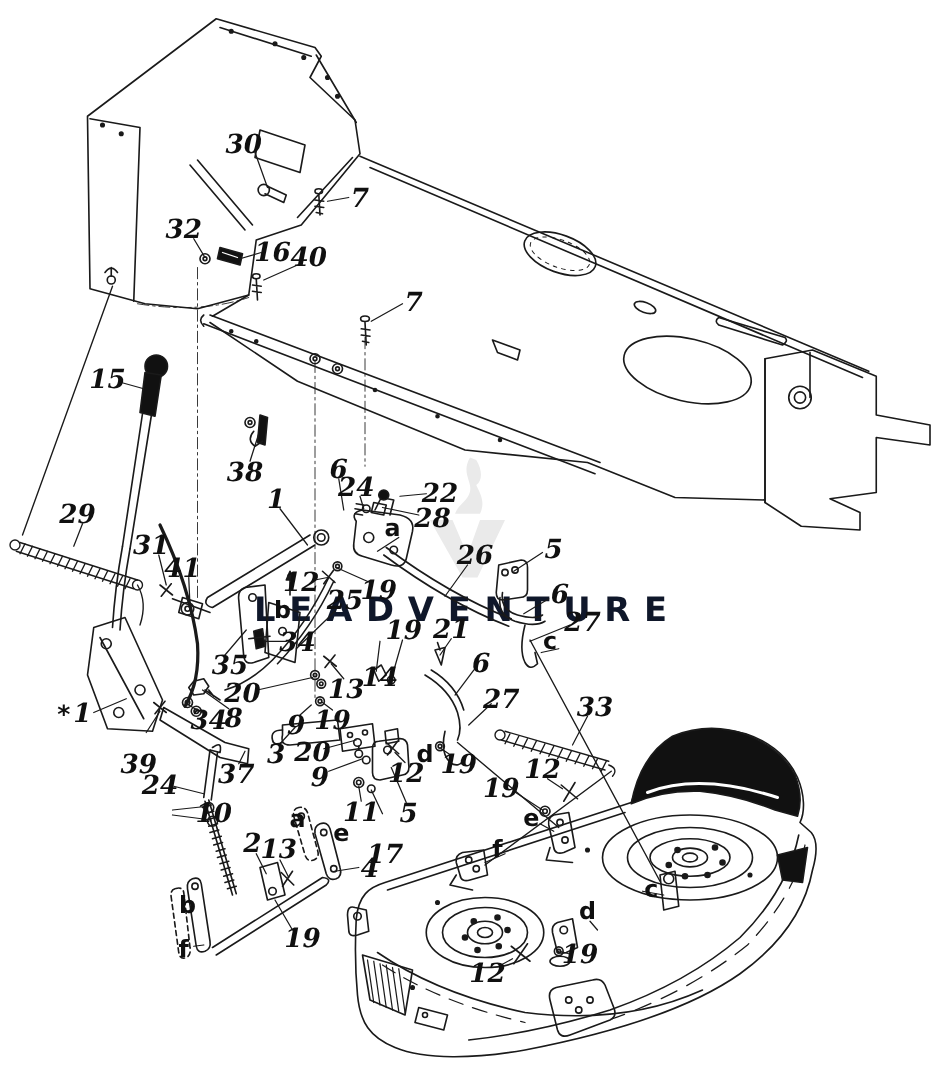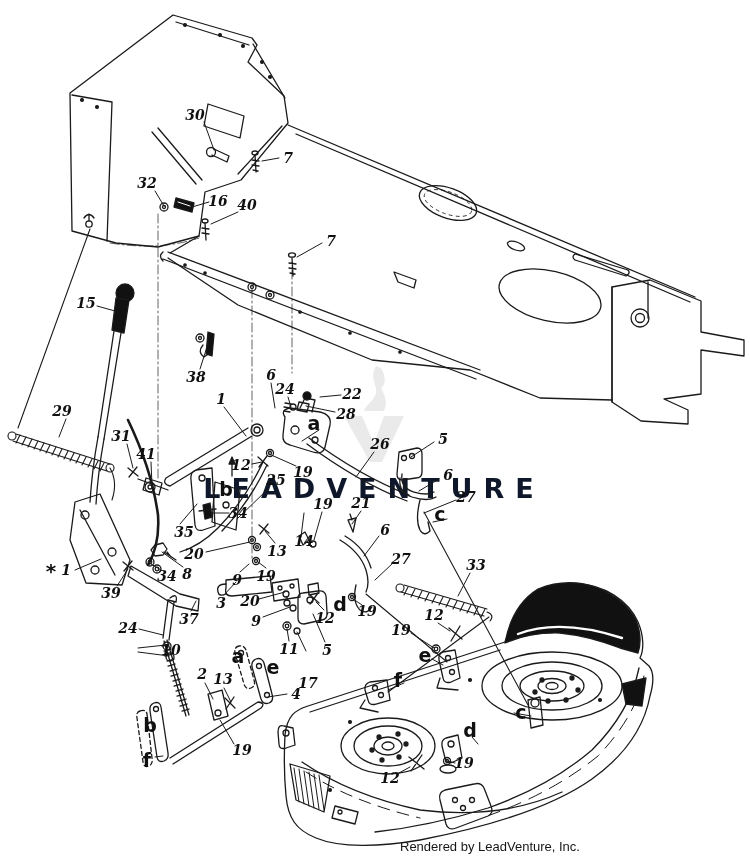--- a/index.html
+++ b/index.html
@@ -6,21 +6,21 @@
   #stage{position:relative;width:750px;height:858px;background:#ffffff;overflow:hidden;
          font-family:"Liberation Sans",sans-serif;}
   #wm-text{position:absolute;left:374px;top:488px;transform:translate(-50%,-50%);
            font-family:"DejaVu Sans",sans-serif;font-weight:600;font-size:27px;
            letter-spacing:11px;color:#0f172a;white-space:nowrap;user-select:none;}
   #wm-logo{position:absolute;left:332px;top:362px;}
   #art{position:absolute;left:0;top:0;}
   #labels{position:absolute;left:0;top:0;width:100%;height:100%;}
   .callout{position:absolute;transform:translate(-50%,-50%);color:#101010;
            white-space:nowrap;line-height:1;}
-  .callout.num{font-family:"DejaVu Serif",serif;font-style:italic;font-weight:700;font-size:14px;}
+  .callout.num{font-family:"DejaVu Serif",serif;font-style:italic;font-weight:700;font-size:21px;}
   .callout.letter{font-family:"DejaVu Sans",sans-serif;font-weight:900;font-size:19px;}
   .callout.star{font-family:"DejaVu Sans",sans-serif;font-weight:700;font-size:20px;}
   #footer-credit{position:absolute;left:400px;top:839px;font-size:13px;color:#161616;
            font-family:"Liberation Sans",sans-serif;letter-spacing:0px;}
 </style>
 </head>
 <body>
 
 <div id="stage">
 
@@ -422,21 +422,21 @@
       <div class="callout num" style="left: 184px; top: 532px; font-style: italic;">35</div>
       <div class="callout num" style="left: 194px; top: 554px;">20</div>
       <div class="callout num" style="left: 277px; top: 551px;">13</div>
       <div class="callout num" style="left: 266px; top: 576px;">19</div>
       <div class="callout num" style="left: 237px; top: 580px;">9</div>
       <div class="callout num" style="left: 167px; top: 576px;">34</div>
       <div class="callout num" style="left: 187px; top: 574px;">8</div>
       <div class="callout num" style="left: 221px; top: 603px;">3</div>
       <div class="callout num" style="left: 250px; top: 601px;">20</div>
       <div class="callout num" style="left: 256px; top: 621px;">9</div>
-      <div class="callout num" style="left: 111px; top: 593px;">39</div>
+      <div class="callout num" style="left: 111px; top: 611px;">39</div>
       <div class="callout num" style="left: 189px; top: 619px;">37</div>
       <div class="callout num" style="left: 128px; top: 628px;">24</div>
       <div class="callout num" style="left: 127px; top: 650px; margin-left: 44px;">10</div>
       <div class="callout num" style="left: 289px; top: 649px;">11</div>
       <div class="callout num" style="left: 308px; top: 683px;">17</div>
       <div class="callout num" style="left: 327px; top: 650px;">5</div>
       <div class="callout num" style="left: 325px; top: 618px;">12</div>
       <div class="callout num" style="left: 367px; top: 611px;">19</div>
       <div class="callout num" style="left: 385px; top: 530px;">6</div>
       <div class="callout num" style="left: 401px; top: 559px;">27</div>
@@ -458,14 +458,13 @@
       <div class="callout letter" style="left: 238px; top: 656px;">a</div>
       <div class="callout letter" style="left: 273px; top: 667px;">e</div>
       <div class="callout letter" style="left: 150px; top: 725px;">b</div>
       <div class="callout letter" style="left: 147px; top: 760px;">f</div>
       <div class="callout letter" style="left: 425px; top: 655px;">e</div>
       <div class="callout letter" style="left: 398px; top: 680px;">f</div>
       <div class="callout letter" style="left: 521px; top: 712px;">c</div>
       <div class="callout letter" style="left: 470px; top: 730px;">d</div>
     </div>
 
-  <div id="footer-credit">Rendered by LeadVenture, Inc.</div>
 </div>
 
 </body></html>

